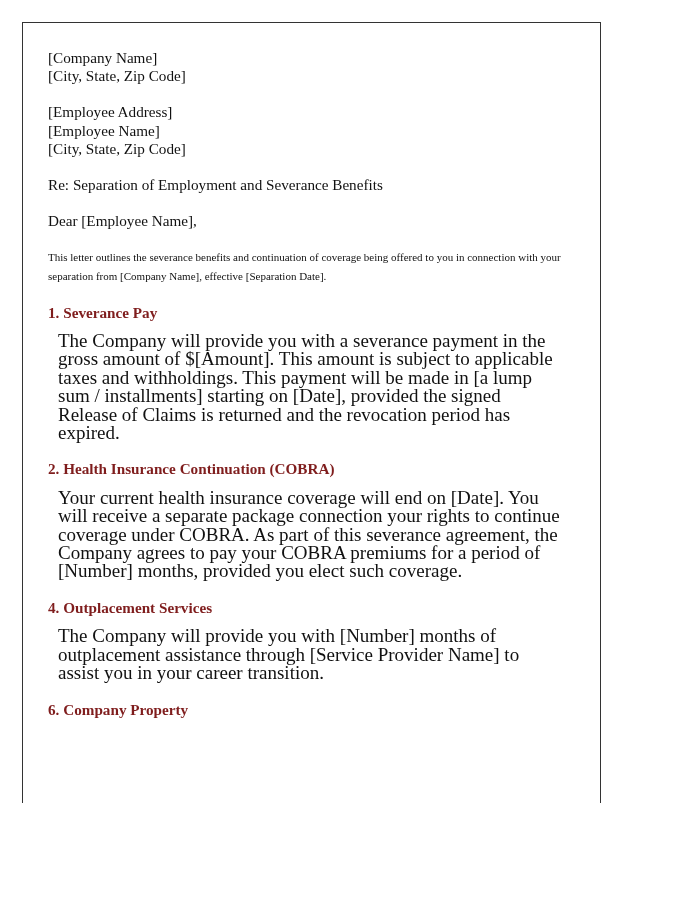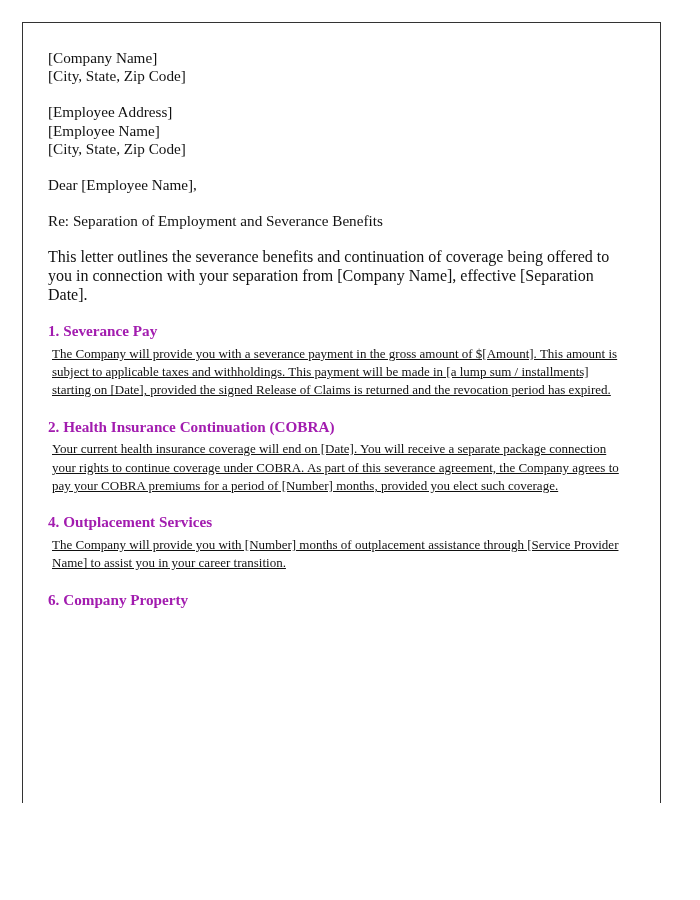--- a/index.html
+++ b/index.html
@@ -11,21 +11,21 @@
     width: 700px;
     height: 900px;
     overflow: hidden;
     font-family: "Liberation Serif", "DejaVu Serif", serif;
   }
 
   .page-sheet {
     position: absolute;
     left: 22px;
     top: 22px;
-    width: 639px;
+    width: 579px;
     height: 781px;
     box-sizing: border-box;
     background: #ffffff;
     border-left: 1.4px solid #333333;
     border-right: 1.4px solid #333333;
     border-top: 1.4px solid #333333;
     border-bottom: none;
     overflow: hidden;
   }
 
@@ -49,34 +49,33 @@
     line-height: 18.2px;
     color: #111111;
   }
 
   .section { margin: 0 0 18px 0; }
 
   .section-heading {
     font-size: 15.2px;
     line-height: 18.4px;
     font-weight: bold;
-    color: #a21caf;
+    color: #7f1d1d;
     margin: 0 0 0 0;
   }
 
   .section-body {
-    font-size: 13px;
+    font-size: 19px;
     line-height: 18.4px;
     color: #111111;
-    margin: 4px;
-    text-decoration: underline;
+    margin: 10px;
   }
 
   .para {
-    font-size: 16px;
+    font-size: 11px;
     line-height: 18.6px;
     color: #111111;
     margin: 0 0 18px 0;
   }
 </style>
 </head>
 <body>
 
 <div class="page-sheet">
   <div class="doc-body">
@@ -86,23 +85,23 @@
       <span class="addr-line">[City, State, Zip Code]</span>
     </div>
 
 
     <div class="block">
       <span class="addr-line">[Employee Address]</span>
       <span class="addr-line">[Employee Name]</span>
       <span class="addr-line">[City, State, Zip Code]</span>
     </div>
 
+    <div class="block">Re: Separation of Employment and Severance Benefits</div>
+
     <div class="block">Dear [Employee Name],</div>
-
-    <div class="block">Re: Separation of Employment and Severance Benefits</div>
 
     <div class="para">This letter outlines the severance benefits and continuation of coverage being offered to you in connection with your separation from [Company Name], effective [Separation Date].</div>
 
     <div class="section">
       <div class="section-heading">1. Severance Pay</div>
       <div class="section-body">The Company will provide you with a severance payment in the gross amount of $[Amount]. This amount is subject to applicable taxes and withholdings. This payment will be made in [a lump sum / installments] starting on [Date], provided the signed Release of Claims is returned and the revocation period has expired.</div>
     </div>
 
     <div class="section">
       <div class="section-heading">2. Health Insurance Continuation (COBRA)</div>

